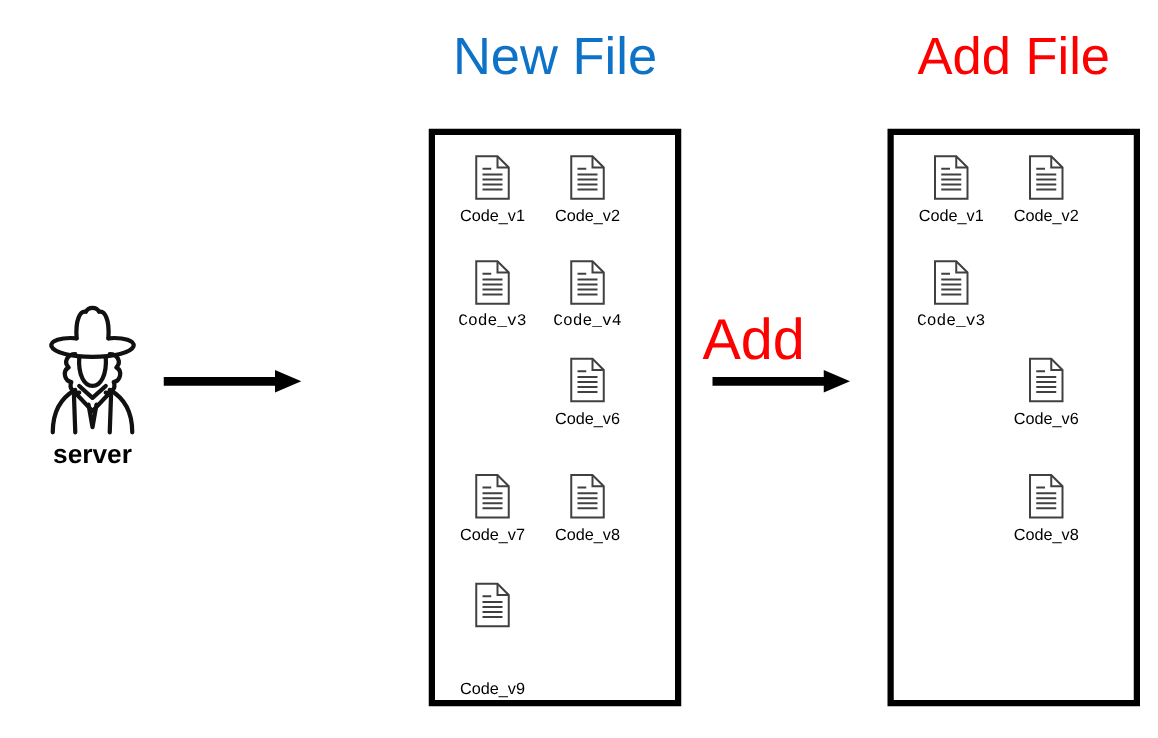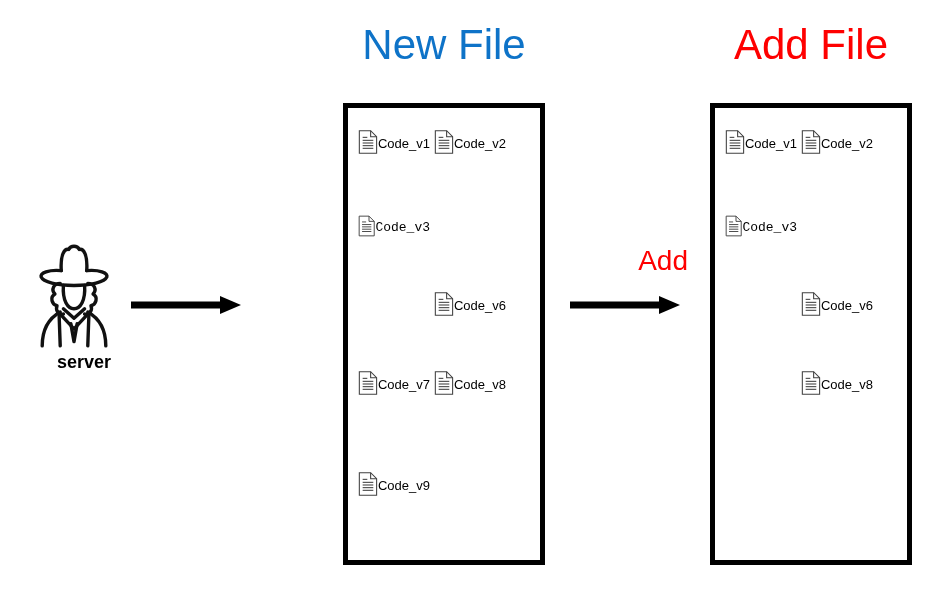--- a/index.html
+++ b/index.html
@@ -26,48 +26,48 @@
     position:absolute; top:103px; width:202px; height:462px;
     border:5px solid var(--box-border,#000);
     background:#fff;
   }
   #box-new { left:343px; }
   #box-add { left:710px; }
 
   
   .file-item {
     position:absolute; width:72px;
-    display:flex; flex-direction:row; align-items:center;justify-content:space-between;
+    display:flex; flex-direction:column; align-items:center;justify-content:space-between;
   }
   .c1 { left:10px; } .c2 { left:86px; }
-  .r1 { top:15px; } .r2 { top:99px;font-family:Liberation Mono, monospace; } .r3 { top:177px; } .r4 { top:256px; } .r5 { top:357px; }
+  .r1 { top:15px; } .r2 { top:99px;font-family:Liberation Mono, monospace; } .r3 { top:177px; } .r4 { top:270px; } .r5 { top:357px;gap:36px; }
   .doc-icon { width:30px; height:38px; display:block; }
   .file-label {
     margin-top:5px; font-size:13px; color:#000;
     white-space:nowrap; line-height:1.1;
   }
 
   
   #server-figure { position:absolute; left:30px; top:242px; width:88px; height:106px; }
   #server-label {
-    position:absolute; left:25px; top:352px; width:118px;
-    text-align:center; font-size:18px; font-weight:600; color:#000;
+    position:absolute; left:15px; top:352px; width:118px;
+    text-align:center; font-size:21px; font-weight:600; color:#000;
   }
 
   
   .arrow-svg { position:absolute; width:112px; height:22px; }
   #arrow-1 { left:130px; top:294px; }
   #arrow-2 { left:569px; top:294px; }
   .arrow-svg line { stroke:var(--arrow,#000); }
   .arrow-svg polygon { fill:var(--arrow,#000); }
 
   
   #add-label {
     position:absolute; left:562px; top:246px; width:126px;
-    text-align:right; font-size:28px; line-height:1.1;
+    text-align:left; font-size:46px; line-height:1.1;
     color:var(--add-label,#fe0000); font-weight:500;
   }
 </style>
 </head>
 <body>
 
 <svg width="0" height="0" style="position:absolute" aria-hidden="true">
   <defs>
     <symbol id="doc-symbol" viewBox="0 0 30 38">
       <g fill="none" class="stroke" stroke="#404040" stroke-width="1.6" stroke-linejoin="miter">
@@ -137,20 +137,26 @@
           <use href="#doc-symbol"></use>
         </svg>
       <span class="file-label">Code_v2</span>
     </div>
     <div class="file-item r2 c1">
       <svg class="doc-icon">
           <use href="#doc-symbol"></use>
         </svg>
       <span class="file-label">Code_v3</span>
     </div>
+    <div class="file-item r2 c2">
+      <svg class="doc-icon">
+          <use href="#doc-symbol"></use>
+        </svg>
+      <span class="file-label">Code_v4</span>
+    </div>
     <div class="file-item r3 c2">
       <svg class="doc-icon">
           <use href="#doc-symbol"></use>
         </svg>
       <span class="file-label">Code_v6</span>
     </div>
     <div class="file-item r4 c1">
       <svg class="doc-icon">
           <use href="#doc-symbol"></use>
         </svg>

